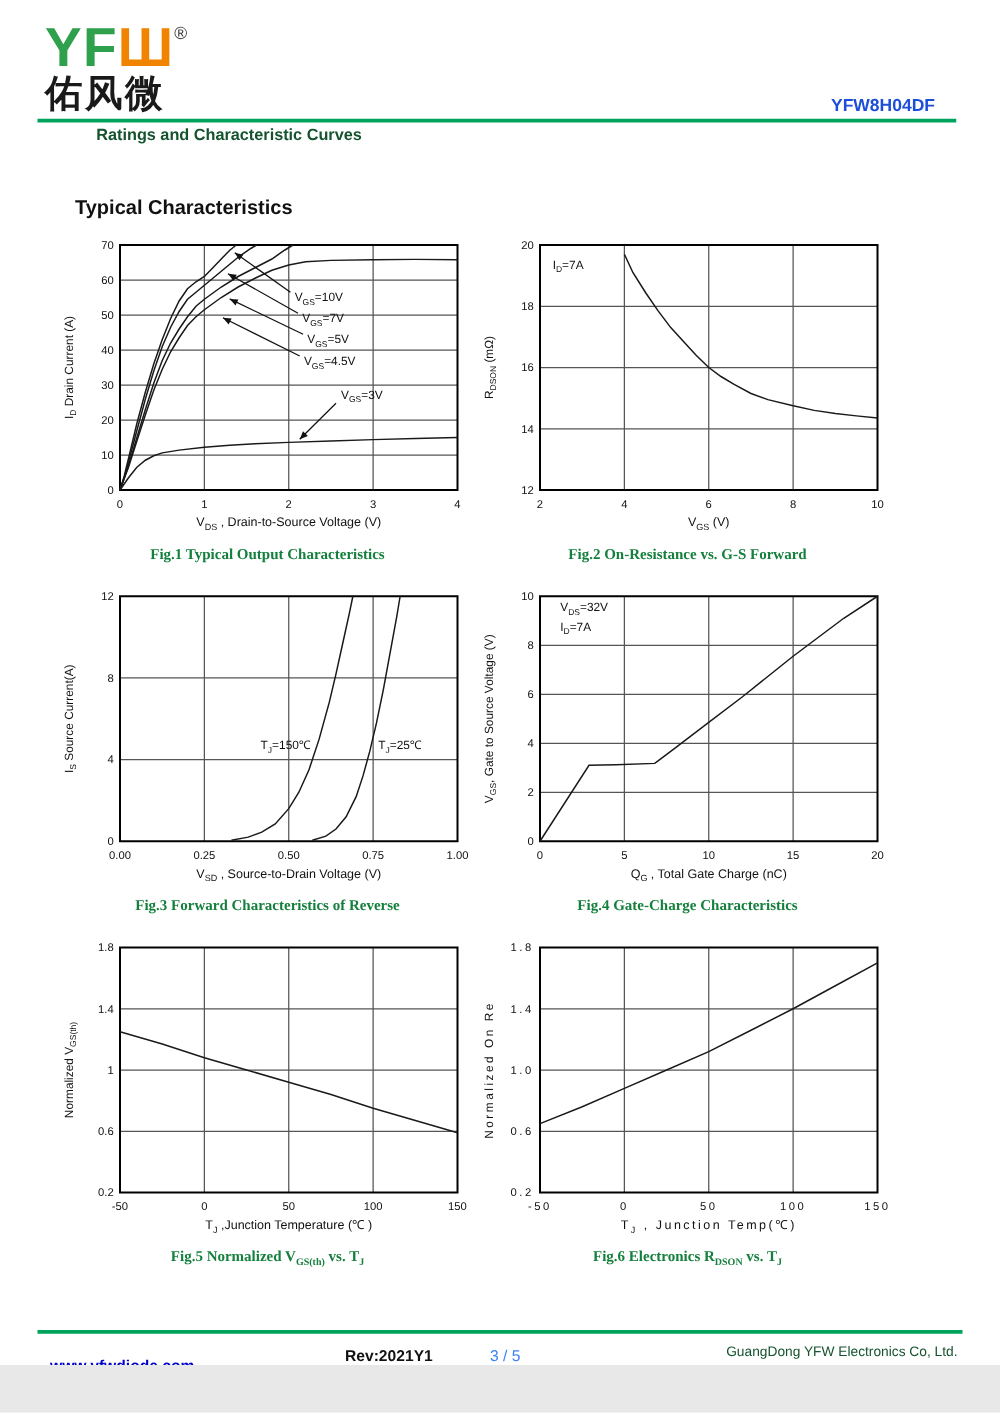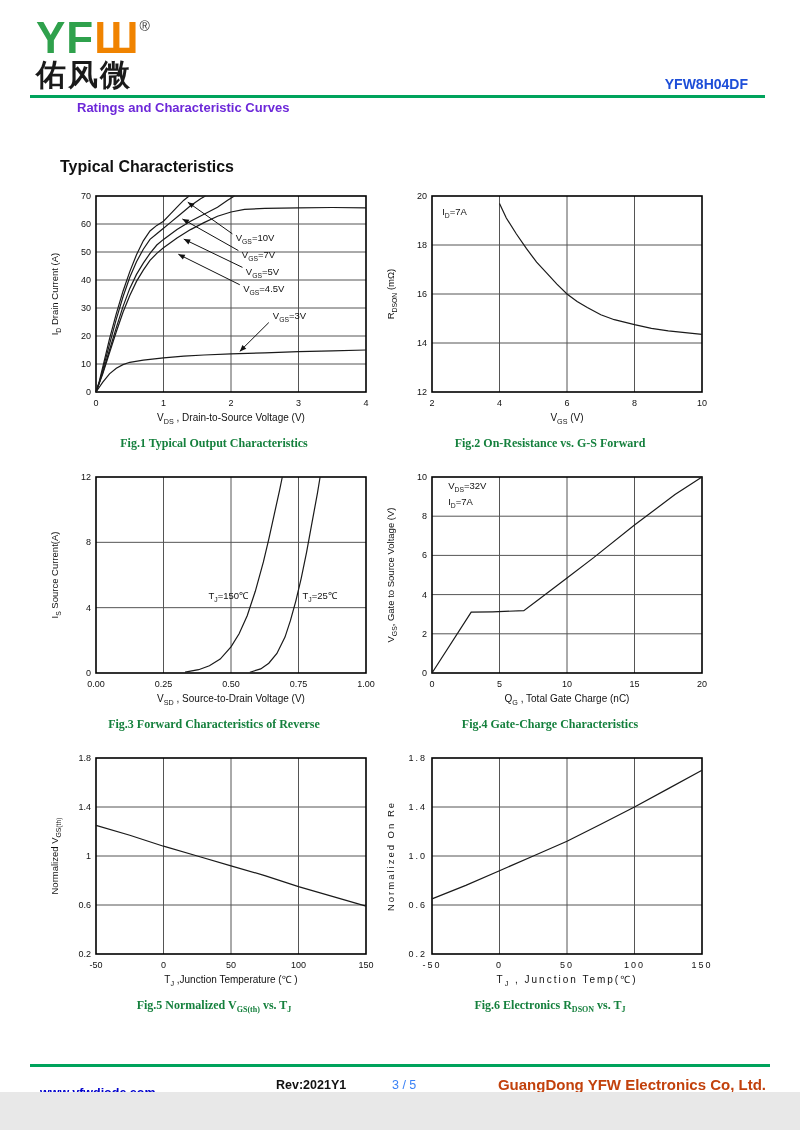--- a/index.html
+++ b/index.html
@@ -9,38 +9,38 @@
   
   .header { position:relative; height:96px; }
   .logo { position:absolute; left:36px; top:6px; }
   .logo-mark { font-weight:bold; font-size:44px; line-height:40px; letter-spacing:1px; }
   .logo-yf { color:#2fa14c; }
   .logo-w  { color:#f08300; }
   .logo-reg { font-size:14px; color:#333; vertical-align:22px; font-weight:normal; }
   .logo-cn { font-size:30px; font-weight:bold; color:#1a1a1a; letter-spacing:2px; line-height:34px; }
   .part-number { position:absolute; right:52px; bottom:4px; font-size:14px; font-weight:bold; color:#1d4ed8; }
   .green-rule { position:absolute; left:30px; top:95px; width:735px; height:3px; background:#00a35c; }
-  .section-subtitle { position:absolute; left:38px; top:100px; font-size:13px; font-weight:bold; color:#6d28d9;padding-left:39px; }
+  .section-subtitle { position:absolute; left:38px; top:100px; font-size:13px; font-weight:bold; color:#14532d;padding-left:39px; }
 
   .page-title { margin:62px 0 10px 60px; font-size:16px; font-weight:bold; color:#111; }
 
   
   .charts-grid { display:grid; grid-template-columns:336px 336px; padding-left:46px; row-gap:16px; }
   .chart-block { display:flex; flex-direction:column; align-items:center; width:336px; }
   .chart-caption { margin-top:4px; font-size:12px; font-weight:bold; color:#15803d; text-align:right;font-family:Liberation Serif, serif; }
   .chart-caption sub { font-size:8px; }
   svg text { font-family:"Liberation Sans", sans-serif; }
 
   
   .footer { position:absolute; left:0; top:1064px; width:800px; }
   .footer-rule { position:absolute; left:30px; top:0; width:740px; height:3px; background:#00a35c; }
   .footer-link { position:absolute; left:40px; top:22px; font-size:12.5px; font-weight:bold; color:#0000cc; text-decoration:underline; }
   .footer-rev { position:absolute; left:235px; top:14px; font-size:12.5px; font-weight:bold; color:#111;padding-left:41px; }
   .footer-page { position:absolute; left:392px; top:14px; font-size:12.5px; font-weight:normal; color:#3b82f6; }
-  .footer-company { position:absolute; right:34px; top:12px; font-size:15px; font-weight:bold; color:#c2410c; }
+  .footer-company { position:absolute; right:34px; top:12px; font-size:11px; font-weight:normal; color:#14532d; }
 </style>
 </head>
 <body>
 
 <div class="page">
 
   <div class="header">
     <div class="logo">
       <div class="logo-mark"><span class="logo-yf">YF</span><span class="logo-w">Ш</span><span class="logo-reg">®</span></div>
       <div class="logo-cn">佑风微</div>

